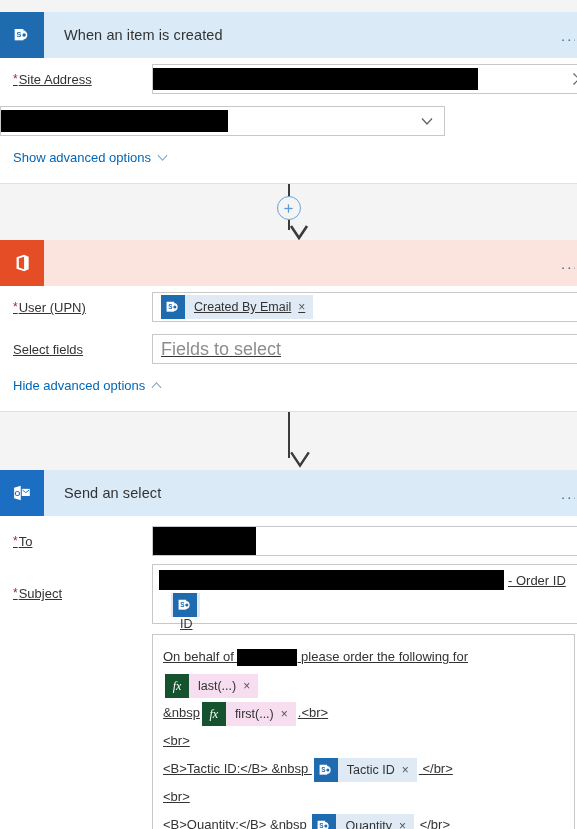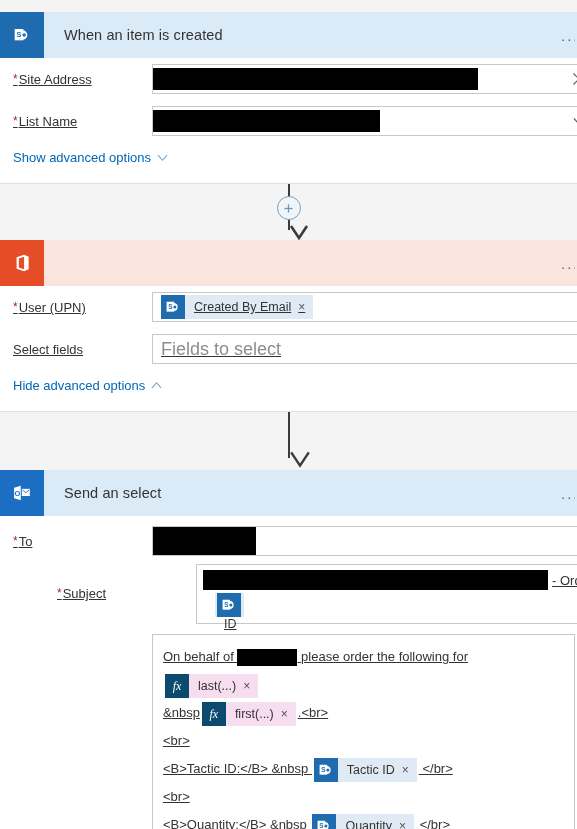--- a/index.html
+++ b/index.html
@@ -188,21 +188,21 @@
     flex: 0 0 24px;
   }
   .token .tok-label { padding: 0 7px 0 9px; }
   .token .tok-x {
     padding-right: 8px;
     color: #555;
     font-size: 12px;
     cursor: pointer;
   }
   .token.fx { background: #f6ddef; }
-  .token.fx .tok-icon { background: #0c4a6e; color:#fff; font-style: italic; font-size: 12px; font-family: "Liberation Serif", serif; text-align: right; }
+  .token.fx .tok-icon { background: #14532d; color:#fff; font-style: italic; font-size: 12px; font-family: "Liberation Serif", serif; text-align: right; }
 
   
   .sp-glyph { width: 16px; height: 16px; display:block; }
 
   
   .connector {
     background: #f4f4f4;
     position: relative;
     width: 100%;
   }
@@ -305,23 +305,20 @@
               <svg width="14" height="14" viewBox="0 0 14 14">
                   <line x1="1.5" y1="1.5" x2="12.5" y2="12.5" stroke="#5f5f5f" stroke-width="1.2"></line>
                   <line x1="12.5" y1="1.5" x2="1.5" y2="12.5" stroke="#5f5f5f" stroke-width="1.2"></line>
                 </svg>
             </span>
           </div>
         </div>
       </div>
 
       <div class="field-row">
-        <div class="field-label">
-          <span class="req-star">*</span><span>List Name</span>
-        </div>
         <div class="field-control">
           <div class="input-box">
             <span class="redaction" style="width:227px;"></span>
             <span class="input-icon">
               <svg width="14" height="14" viewBox="0 0 14 14">
                   <polyline points="2,4.5 7,10 12,4.5" fill="none" stroke="#5f5f5f" stroke-width="1.2"></polyline>
                 </svg>
             </span>
           </div>
         </div>
@@ -444,21 +441,21 @@
           <span class="req-star">*</span><span>To</span>
         </div>
         <div class="field-control">
           <div class="input-box noicon" style="padding-left:0;">
             <span class="redaction" style="width:103px;height:28px;"></span>
           </div>
         </div>
       </div>
 
       <div class="field-row" style="padding-top:2px;">
-        <div class="field-label" style="padding-top:22px;margin-left:44px;">
+        <div class="field-label" style="padding-top:22px;">
           <span class="req-star">*</span><span>Subject</span>
         </div>
         <div class="field-control">
           <div class="subject-box">
             <div class="subject-line1">
               <span class="redaction" style="width:345px;height:20px;"></span>
               <span class="small-txt" style="margin-left:4px;">- Order ID</span>
             </div>
             <div class="subject-line2">
               <span class="token" style="margin-left:12px;flex-direction:column;">

